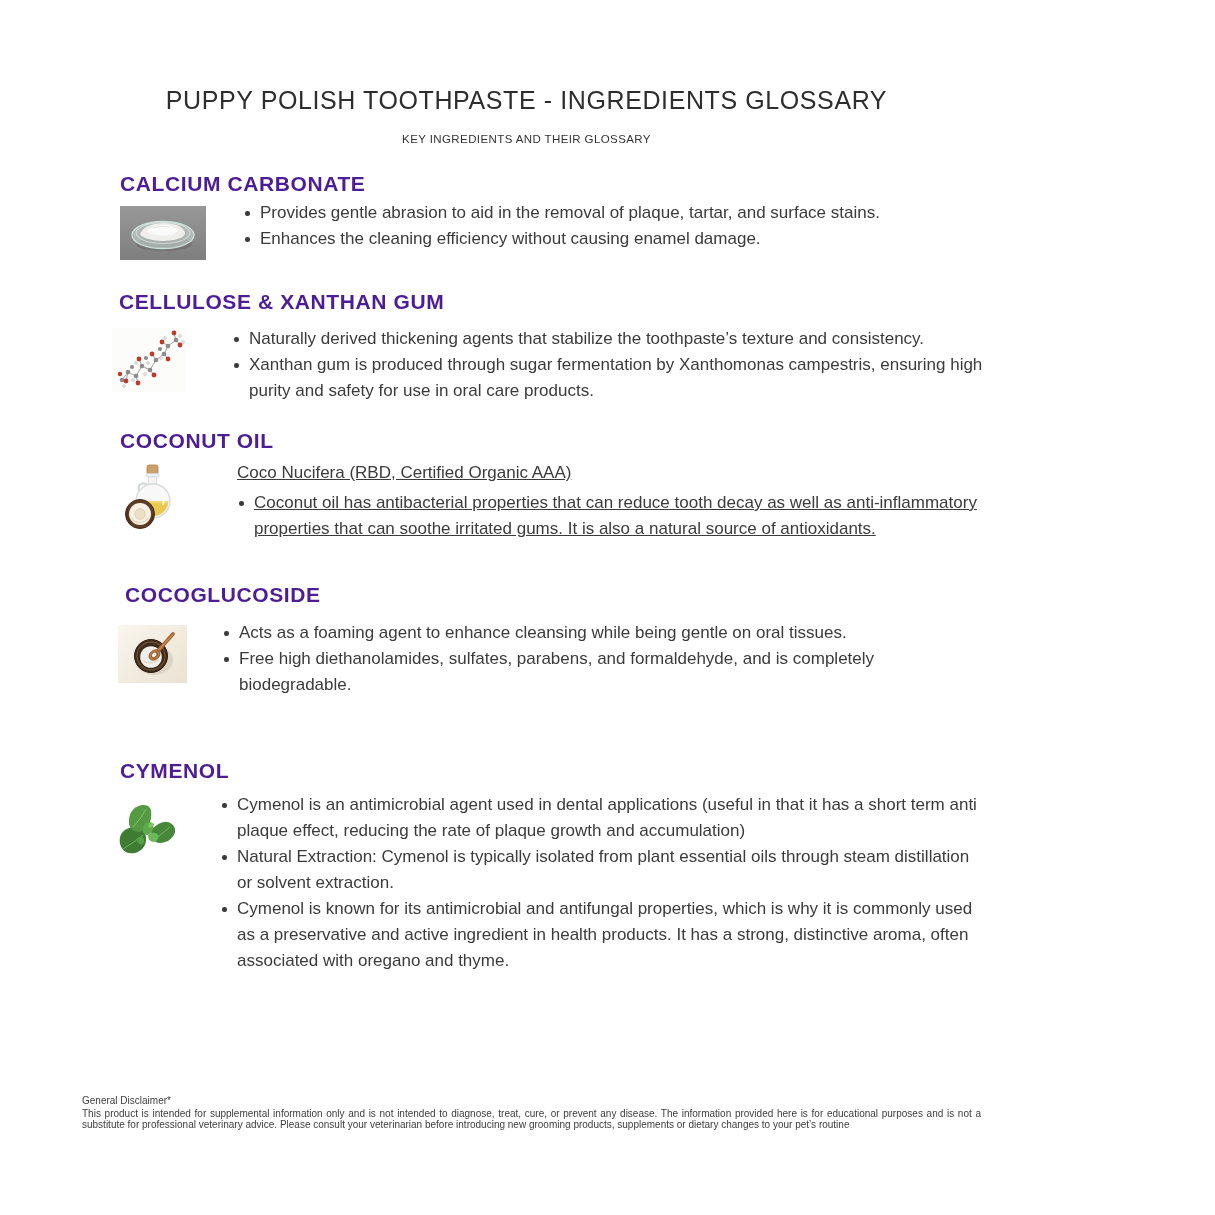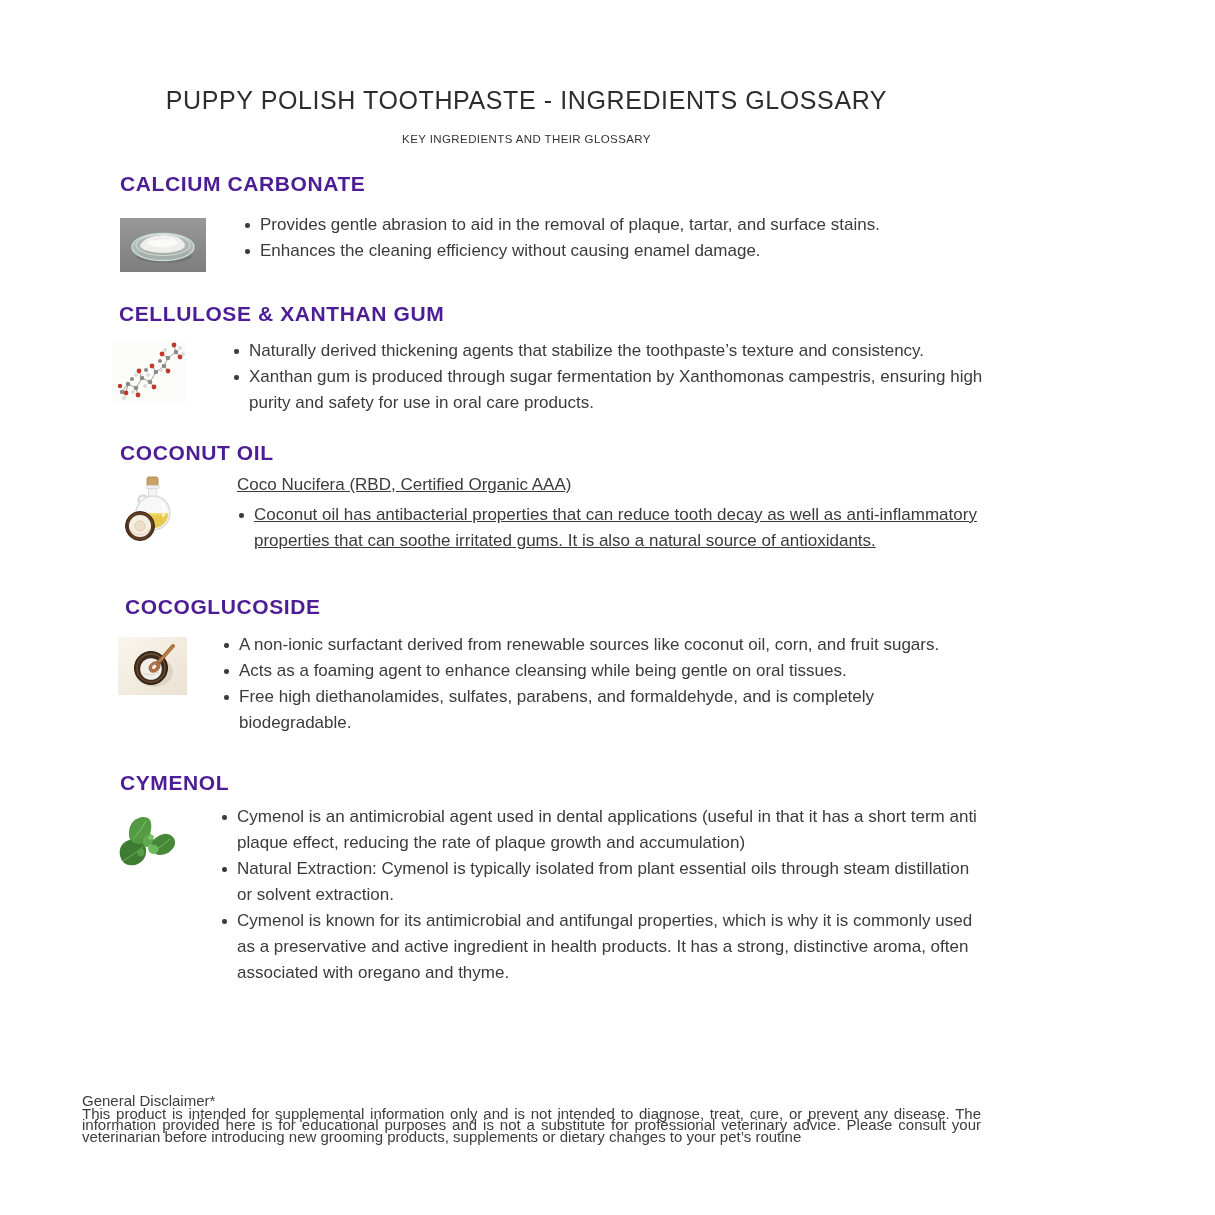--- a/index.html
+++ b/index.html
@@ -30,21 +30,21 @@
   }
   
   main { margin-left: 117px; margin-right: 70px; }
   h2.heading {
     margin: 3px;
     font-size: 21px;
     font-weight: 700;
     letter-spacing: 0.6px;
     color: #4c1d95;
   }
-  .body { position: relative; margin-top: 16px; }
+  .body { position: relative; margin-top: 4px; }
   .fig { position: absolute; top: 0; left: 0; }
   .fig svg { display: block; }
   .text { font-size: 17px; line-height: 26px; color: #3b3b3b; }
   .text p.intro { margin: 0 0 4px 0; }
   .text ul { list-style: none; margin: 0; padding: 0; }
   .text li { position: relative; padding-left: 17px; }
   .text li::before {
     content: "";
     position: absolute;
     left: 2px;
@@ -81,21 +81,21 @@
   .sec5 .body { margin-top: 9px; }
   .sec5 .fig { left: -2px; top: 5px; }
   .sec5 .text { margin-left: 103px; max-width: 850px; }
 
   
   footer.disclaimer {
     position: absolute;
     left: 82px;
     right: 72px;
     top: 1095px;
-    font-size: 15px;
+    font-size: 10px;
     line-height: 11.5px;
     color: #3d3d3d;
   }
   .disclaimer-title { margin: 0 0 1px 0; }
   .disclaimer-body { margin: 0; text-align: justify; }
 </style>
 </head>
 <body>
 
 <div class="page">
@@ -243,21 +243,20 @@
       <path d="M25,36 Q33,40 41,35" stroke="#ddd9d0" stroke-width="1.2" fill="none"></path>
       <line x1="55" y1="9" x2="39" y2="27" stroke="#a66b39" stroke-width="3.8" stroke-linecap="round"></line>
       <line x1="54.5" y1="10" x2="40.5" y2="25.5" stroke="#c5854f" stroke-width="1.2" stroke-linecap="round"></line>
       <ellipse cx="36.5" cy="30" rx="6" ry="4.6" fill="#b5794a" stroke="#8f5627" stroke-width="0.8" transform="rotate(-40 36.5 30)"></ellipse>
       <ellipse cx="36.5" cy="30" rx="3.8" ry="2.7" fill="#9c6233" transform="rotate(-40 36.5 30)"></ellipse>
       <ellipse cx="36.3" cy="29.7" rx="2.6" ry="1.8" fill="#f3f1ea" transform="rotate(-40 36.5 30)"></ellipse>
     </svg>
           </div>
           <div class="text">
             <ul>
-              <li>A non-ionic surfactant derived from renewable sources like coconut oil, corn, and fruit sugars.</li>
               <li>Acts as a foaming agent to enhance cleansing while being gentle on oral tissues.</li>
               <li>Free high diethanolamides, sulfates, parabens, and formaldehyde, and is completely biodegradable.</li>
             </ul>
           </div>
         </div>
       </section>
       <section class="sec sec5">
         <h2 class="heading">CYMENOL</h2>
         <div class="body">
           <div class="fig">

